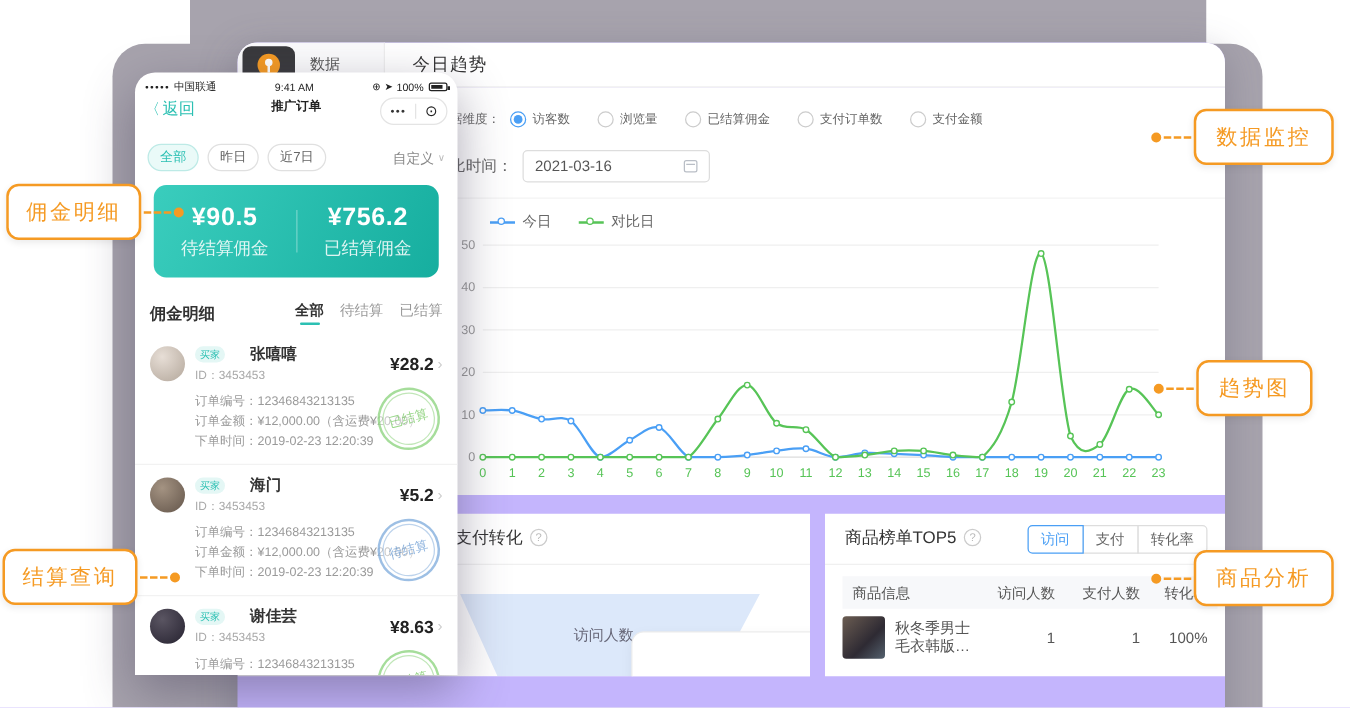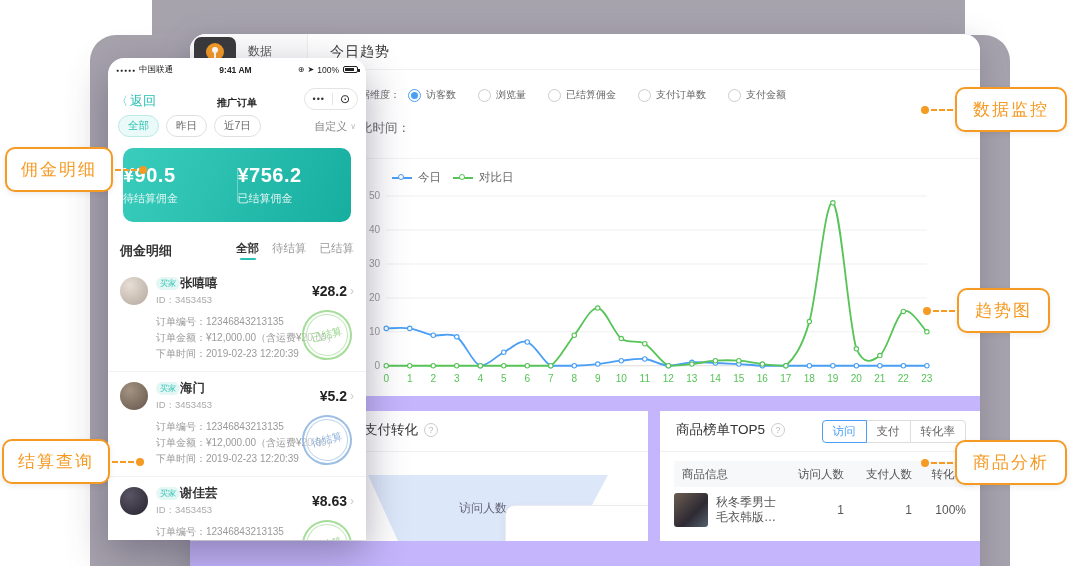--- a/index.html
+++ b/index.html
@@ -29,21 +29,21 @@
   .ctl-label{color:#666;margin-right:8px}
   .radio{display:flex;align-items:center;gap:5px;margin-right:22px;color:#666;cursor:pointer}
   .rd{width:13px;height:13px;border:1px solid #ccc;border-radius:50%;background:#fff}
   .radio.on .rd{border-color:var(--blue)}
   .radio.on .rd::after{content:'';display:block;width:7px;height:7px;margin:2px;background:var(--blue);border-radius:50%}
   .cmp-row{position:absolute;left:170px;top:50px;display:flex;align-items:center;font-size:12.5px;color:#666}
   .date-box{width:150px;height:26px;border:1px solid #ddd;border-radius:4px;display:flex;align-items:center;justify-content:space-between;padding:0 9px;font-size:12px;color:#555;background:#fff}
   .cal{width:11px;height:10px;border:1px solid #b9bec6;border-radius:2px;position:relative}
   .cal::before{content:'';position:absolute;left:1px;right:1px;top:2px;height:1px;background:#b9bec6}
   .ctl-div{position:absolute;left:0;right:0;top:88px;border-bottom:1px solid #f3f3f3}
-  .legend{position:absolute;left:202px;top:100px;display:flex;gap:12px;align-items:center}
+  .legend{position:absolute;left:202px;top:100px;display:flex;gap:22px;align-items:center}
   .leg{display:flex;align-items:center;gap:6px;font-size:11.5px;color:#666}
   .leg-line{width:20px;height:2px;position:relative;display:inline-block}
   .leg-ring{position:absolute;left:6px;top:-3px;width:6px;height:6px;border:1.5px solid;border-radius:50%;background:#fff}
   .trend{position:absolute;left:166px;top:118px;width:585px;height:202px}
 
   .panel{position:absolute;top:377px;height:130px;background:#fff;overflow:hidden}
   .left-panel{left:0;width:458px}
   .right-panel{left:470px;width:320px}
   .panel-head{position:absolute;top:10px;display:flex;align-items:center;gap:6px;font-size:13.5px;color:#333;font-weight:500}
   .left-panel .panel-head{left:174px}
@@ -71,54 +71,54 @@
 
   
   .phone{position:absolute;left:108px;top:58px;width:258px;height:482px;background:#fff;border-radius:16px 16px 0 0;z-index:3;box-shadow:0 14px 40px rgba(70,64,92,.45);overflow:hidden}
   .p-status{height:20px;display:flex;align-items:center;justify-content:space-between;padding:3px 8px 0;font-size:8.5px;color:#222}
   .sig{font-size:5px;letter-spacing:1px}
   .s-left,.s-right{display:flex;align-items:center;gap:3px}
   .s-ico{font-size:8px}
   .batt{width:15px;height:7px;border:1px solid #222;border-radius:2px;position:relative;margin-left:1px}
   .batt::before{content:'';position:absolute;left:1px;top:1px;bottom:1px;width:9px;background:#222}
   .batt::after{content:'';position:absolute;right:-3px;top:2px;width:2px;height:3px;background:#222}
-  .s-time{font-weight:700}
-  .p-nav{height:32px;display:flex;align-items:flex-end;padding:0 8px;position:relative}
+  .s-time{font-weight:400}
+  .p-nav{height:32px;display:flex;align-items:flex-start;padding:0 8px;position:relative}
   .back{color:var(--teal);font-size:13px;display:flex;align-items:center;gap:2px;z-index:1;cursor:pointer}
   .chev-b::before{content:"〈";font-size:12px}
   .p-title{position:absolute;left:0;right:0;text-align:center;font-size:10px;font-weight:700;color:#222}
   .caps{margin-left:auto;display:flex;align-items:center;border:1px solid #e4e4e4;border-radius:13px;height:22px;background:#fff;z-index:1;cursor:pointer}
   .caps .dots{font-size:9px;letter-spacing:1px;color:#333;padding:0 7px}
   .cdiv{width:1px;height:12px;background:#e4e4e4}
   .caps .circ{font-size:12px;color:#222;padding:0 7px}
   .p-filters{display:flex;align-items:center;padding:5px 10px;gap:7px}
   .pill{font-size:10.5px;color:#666;border:1px solid #e0e0e0;border-radius:12px;padding:3px 9px;background:#fff;cursor:pointer}
   .pill.on{color:var(--teal);border-color:#bdeae6;background:#eafaf8}
   .custom{margin-left:auto;font-size:11px;color:#888;display:flex;gap:3px;align-items:center;cursor:pointer}
   .caret{font-size:8px;color:#bbb}
   .sum-card{margin:6px 15px 10px;height:74px;border-radius:10px;background:linear-gradient(115deg,#3acdbd,#16ae9f);display:flex;align-items:center;color:#fff}
-  .sum-col{flex:1;text-align:left}
+  .sum-col{flex:1;text-align:center}
   .sum-amt{font-size:20px;font-weight:700;letter-spacing:.5px}
-  .sum-lab{font-size:11px;opacity:.85;margin-top:4px}
+  .sum-lab{font-size:14px;opacity:.85;margin-top:4px}
   .sum-div{width:1px;height:34px;background:rgba(255,255,255,.35)}
   .list-head{display:flex;align-items:center;padding:9px 12px 7px}
   .lh-title{font-size:13px;font-weight:700;color:#333}
   #ltabs{margin-left:auto;display:flex;gap:13px}
   .ltab{font-size:11.5px;color:#999;position:relative;padding-bottom:4px;cursor:pointer}
   .ltab.on{color:#333;font-weight:600}
   .ltab.on::after{content:'';position:absolute;left:50%;transform:translateX(-50%);bottom:0;width:16px;height:2px;background:var(--teal);border-radius:1px}
   .order{padding:8px 12px 9px;position:relative}
   .order+.order{border-top:1px solid #f2f2f2}
   .o-top{display:flex;align-items:center}
   .avatar{width:28px;height:28px;border-radius:50%;flex:none}
   .av0{background:radial-gradient(circle at 35% 30%,#e7ded6,#b3a79b)}
   .av1{background:radial-gradient(circle at 35% 30%,#a49382,#63554a)}
   .av2{background:radial-gradient(circle at 35% 30%,#5a5562,#262230)}
   .o-mid{flex:1;margin-left:8px;display:flex;flex-direction:column;gap:2px}
-  .o-name{display:flex;align-items:center;gap:0;font-size:12.5px;color:#333}
+  .o-name{display:flex;align-items:center;gap:20px;font-size:12.5px;color:#333}
   .o-name b{font-weight:600}
   .badge{font-style:normal;font-size:8px;color:var(--teal);background:#e4f7f5;border-radius:7px;padding:1px 4px}
   .o-sub{font-size:9.5px;color:#aaa}
   .o-amt{font-size:14px;font-weight:700;color:#222;display:flex;align-items:center;gap:3px}
   .o-amt .chev{font-style:normal;color:#ccc;font-weight:400;font-size:12px}
   .o-detail{margin:7px 0 0 36px;position:relative}
   .o-line{font-size:10px;color:#9a9a9a;line-height:16px;white-space:nowrap}
   .stamp{position:absolute;right:2px;top:-4px;width:50px;height:50px;border:2px solid;border-radius:50%;display:flex;align-items:center;justify-content:center;font-size:10.5px;transform:rotate(-14deg);opacity:.85;background:rgba(255,255,255,.55)}
   .stamp::before{content:'';position:absolute;inset:2px;border:1px solid;border-radius:50%;opacity:.6}
   .stamp.green{color:#86cf74;border-color:#97d88a}
@@ -175,20 +175,24 @@
               <span>支付订单数</span>
             </label>
             <label class="radio">
               <span class="rd"></span>
               <span>支付金额</span>
             </label>
           </span>
       </div>
       <div class="cmp-row">
         <span class="ctl-label">比时间：</span>
+        <div class="date-box">
+          <span>2021-03-16</span>
+          <span class="cal"></span>
+        </div>
       </div>
       <div class="ctl-div"></div>
       <div class="legend" id="legend">
           <span class="leg">
             <span class="leg-line" style="background:#4a9ff5">
               <span class="leg-ring" style="border-color:#4a9ff5"></span>
             </span>
             <span>今日</span>
           </span>
           <span class="leg">

